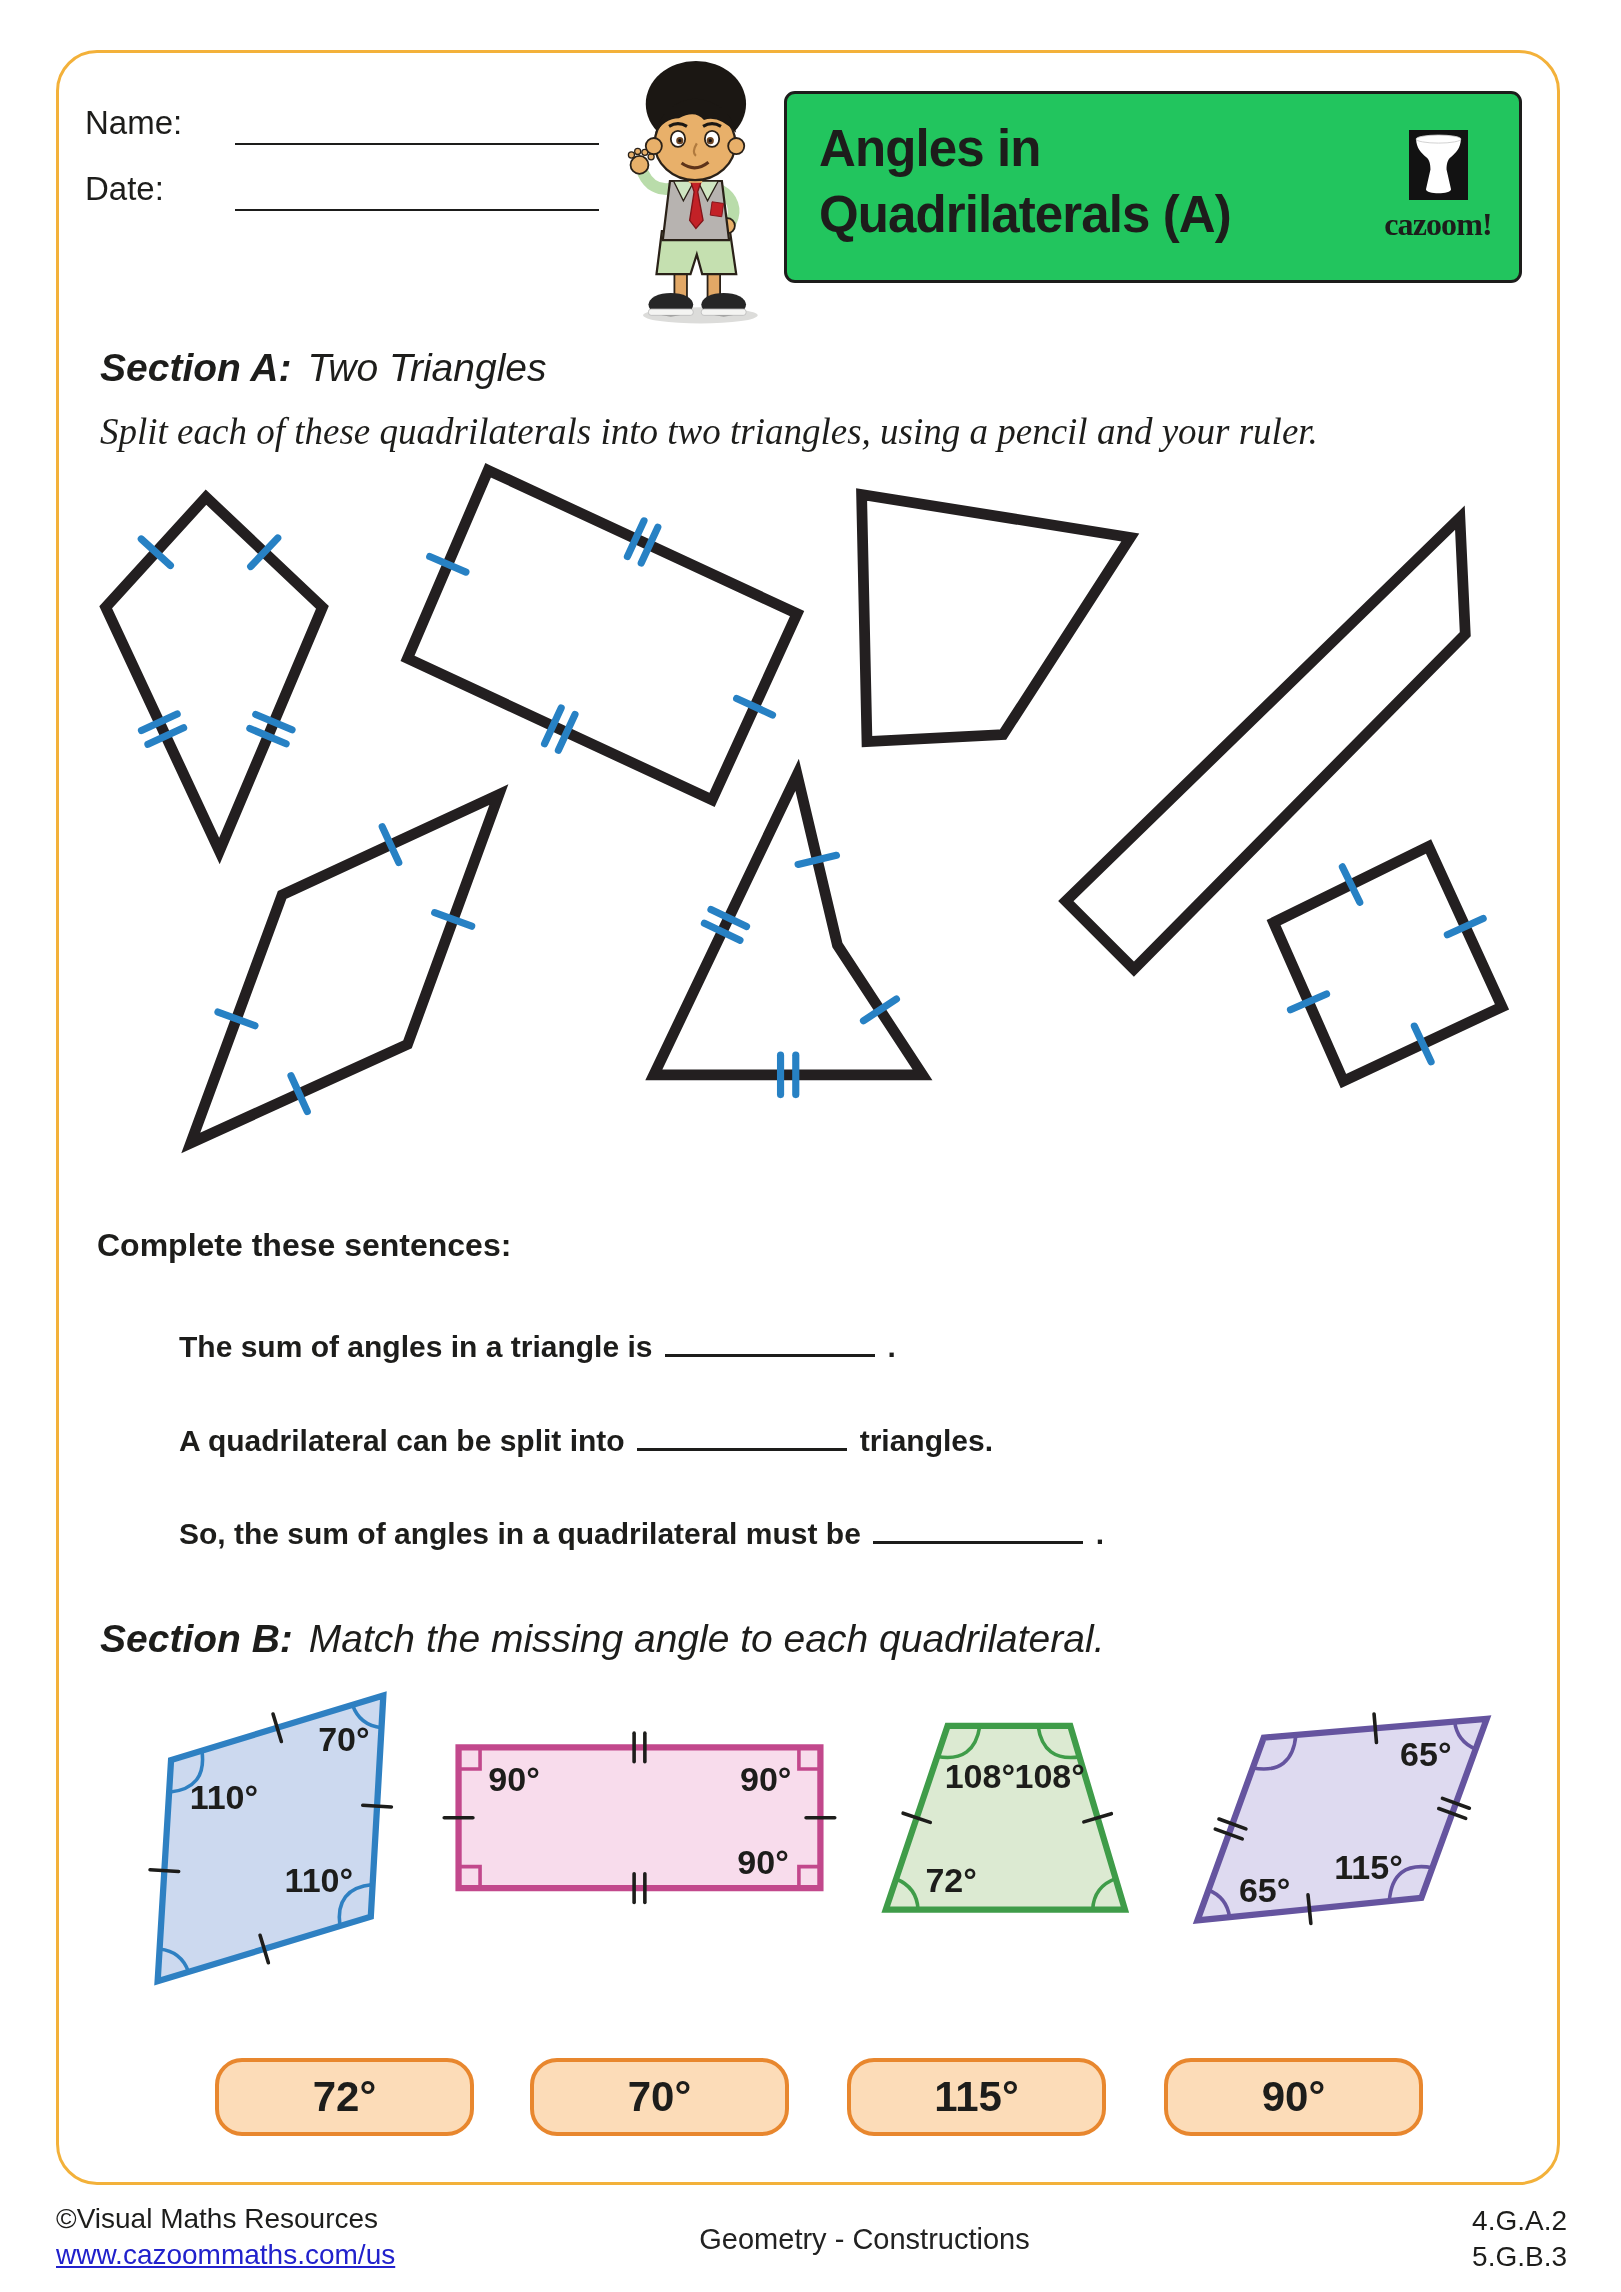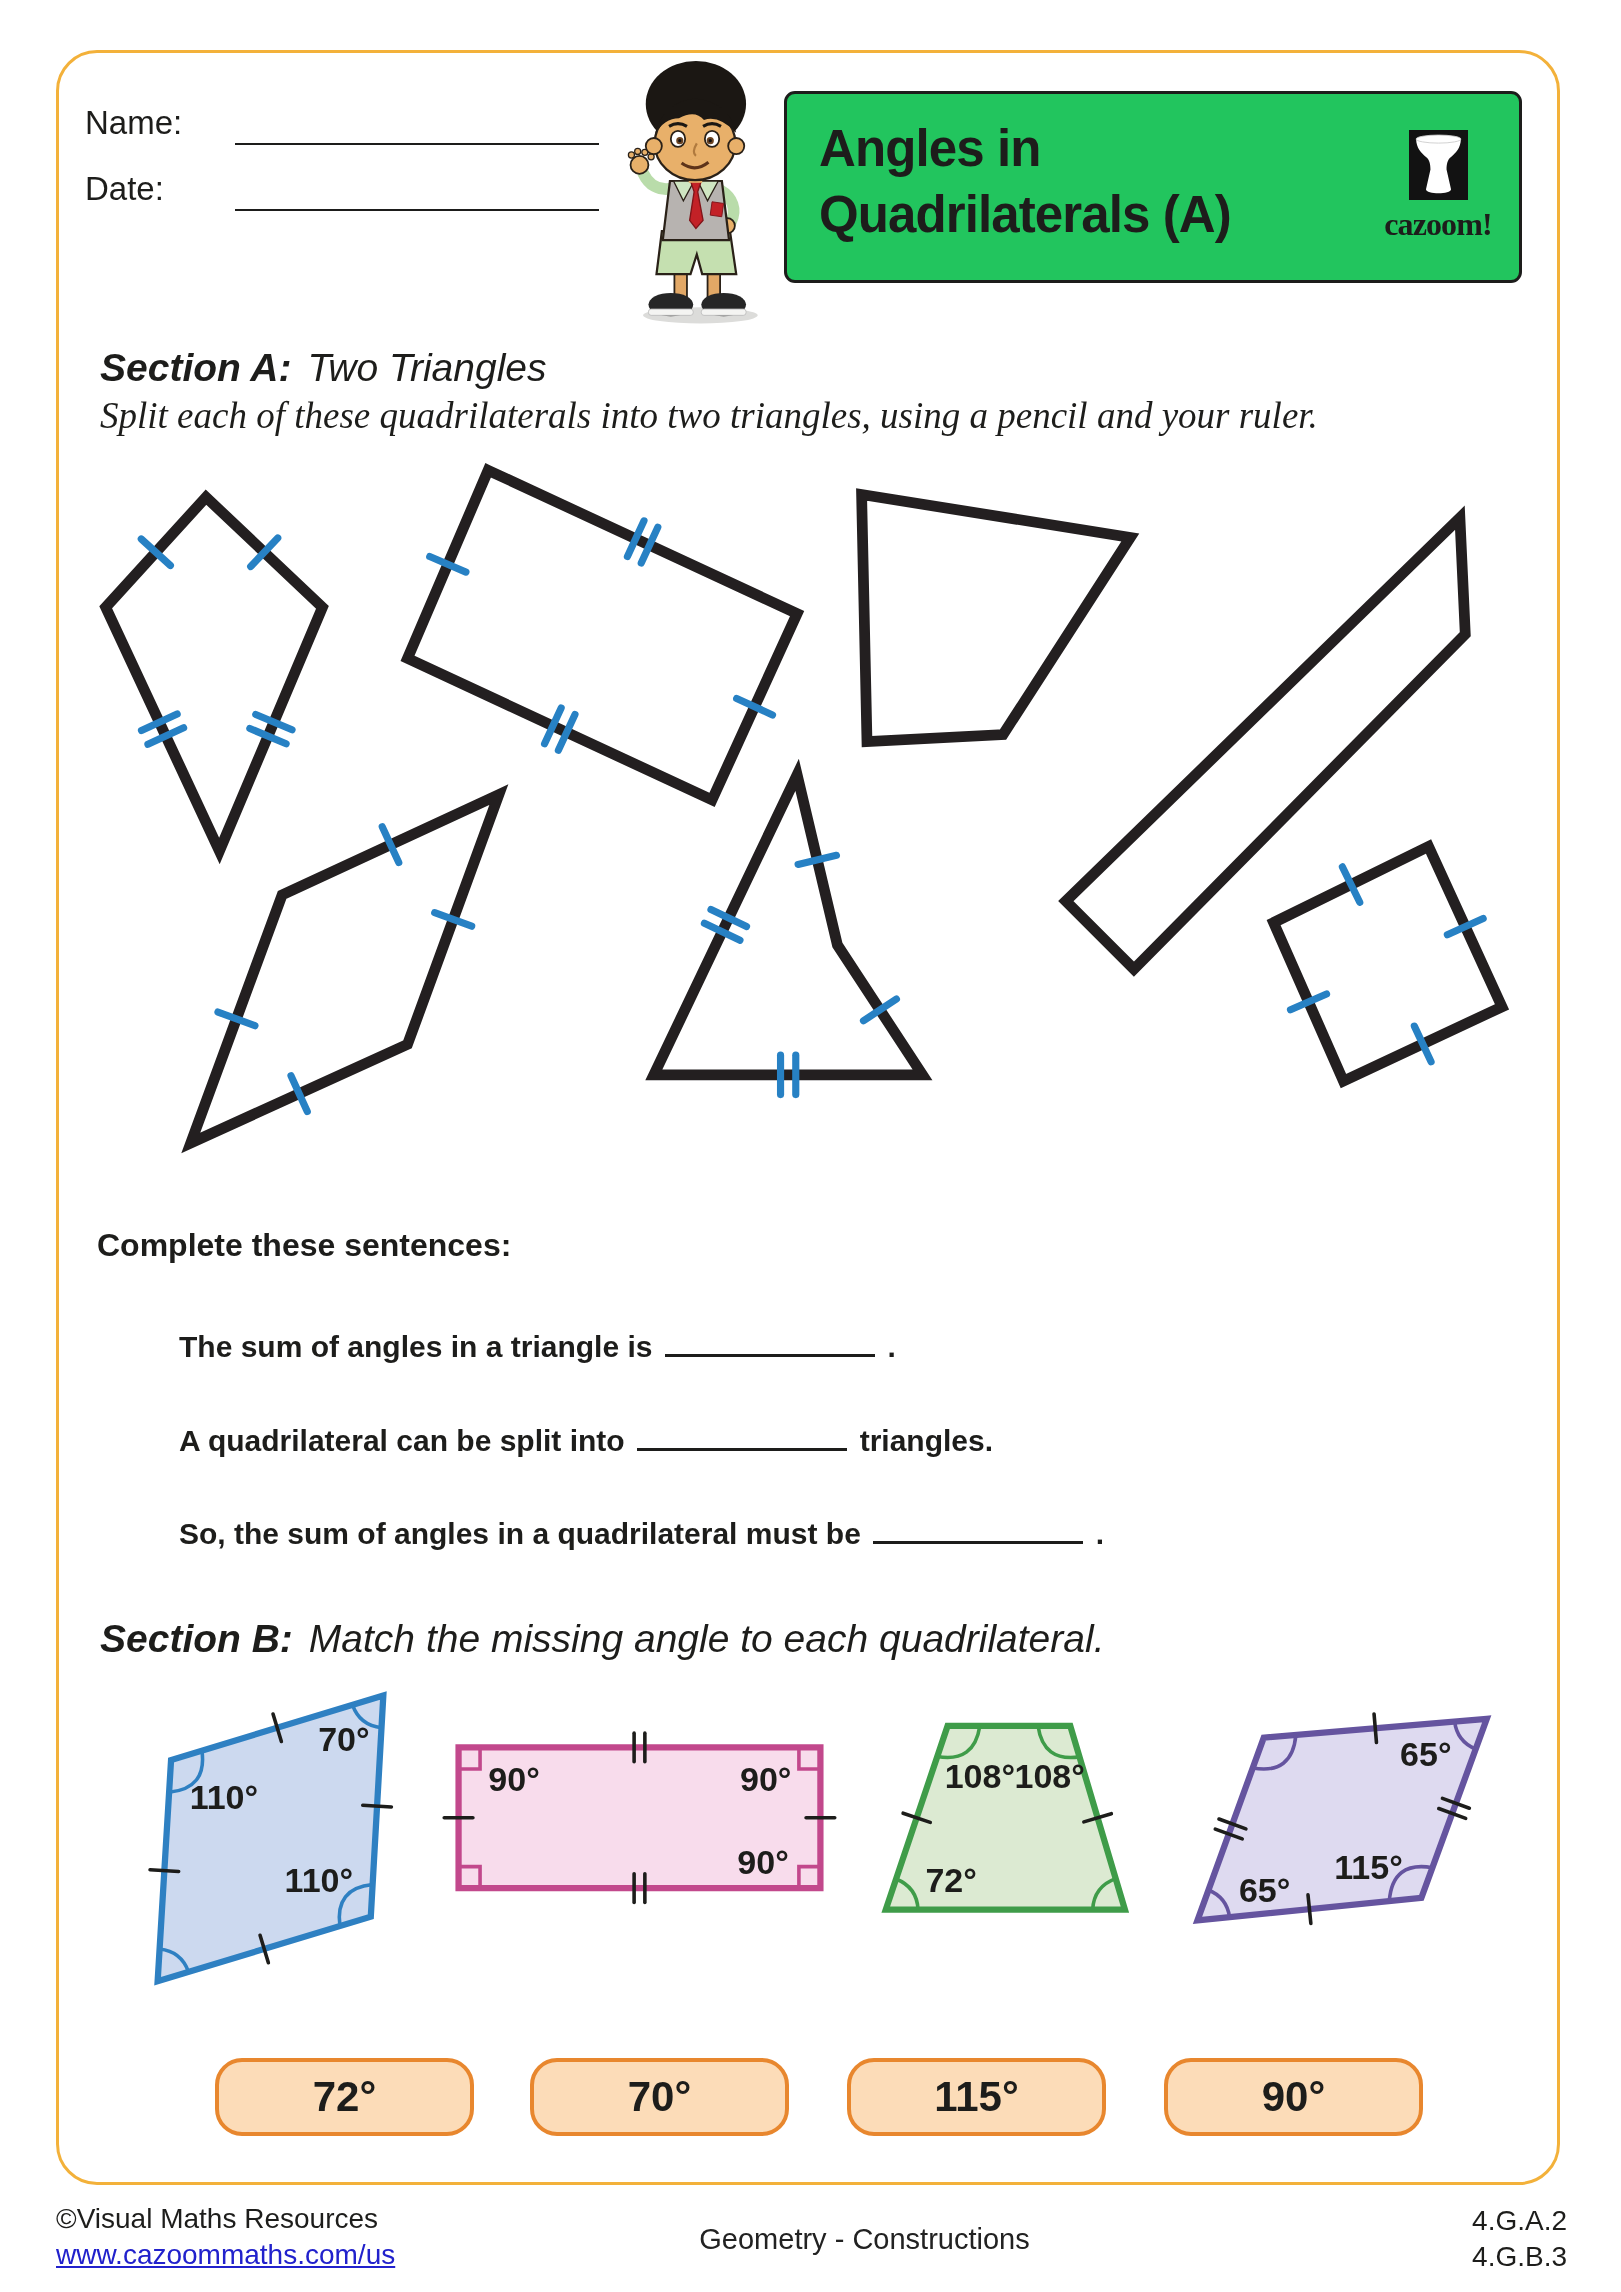--- a/index.html
+++ b/index.html
@@ -17,21 +17,21 @@
   #title-box{
     left:784px;top:91px;width:732px;height:186px;background:#22c55e;
     border:3.6px solid #1d1d1b;border-radius:11px;
   }
   #title-text{position:absolute;left:32px;top:21.5px;font-size:51px;font-weight:bold;line-height:66px;letter-spacing:-0.9px;}
   #logo{position:absolute;right:23px;top:36px;width:116px;text-align:center;}
   #logo-square{width:59px;height:70px;background:#121212;margin:0 auto;display:flex;align-items:center;justify-content:center;}
   #logo-word{font-family:"Liberation Serif",serif;font-weight:bold;font-size:32px;letter-spacing:-0.9px;margin-top:6px;}
   .serif-head{font-family:Liberation Sans, sans-serif;font-style:italic;font-size:39px;}
   .serif-head b{margin-right:16px;}
-  .serif-inst{font-family:"Liberation Serif",serif;font-style:italic;font-size:37px;}
+  .serif-inst{font-family:"Liberation Serif",serif;font-style:italic;font-size:37px;margin-top:16px;}
   .sent-head{font-size:32px;font-weight:bold;}
   .sentence{font-size:30px;font-weight:bold;white-space:nowrap;}
   .blank{display:inline-block;width:210px;height:27px;border-bottom:3.6px solid #1d1d1b;margin:0 12.5px;vertical-align:baseline;}
   .pill{
     position:absolute;width:251px;height:70px;background:#fcdcb8;border:4.5px solid #e8872e;
     border-radius:27px;text-align:center;line-height:70px;font-size:42px;font-weight:bold;
   }
   .footer-text{font-size:28px;}
   #footer-link{color:#2121cc;text-decoration:underline;font-size:28px;}
   #footer-center{font-size:29px;color:#222;}
@@ -239,15 +239,15 @@
 <div class="pill" style="left:215px;top:2058px">72°</div>
 <div class="pill" style="left:530px;top:2058px">70°</div>
 <div class="pill" style="left:847px;top:2058px">115°</div>
 <div class="pill" style="left:1164px;top:2058px">90°</div>
 
 <div class="abs footer-text" style="left:56px;top:2203px">©Visual Maths Resources</div>
 <div class="abs" style="left:56px;top:2239px"><span id="footer-link">www.cazoommaths.com/us</span></div>
 <div class="abs" id="footer-center" style="left:596px;width:537px;top:2223px;text-align:center">Geometry - Constructions</div>
 <div class="abs" id="footer-standards" style="right:55px;top:2203px">
   <div>4.G.A.2</div>
-  <div>4.G.B.3</div>
+  <div>5.G.B.3</div>
 </div>
 
 
 </body></html>

